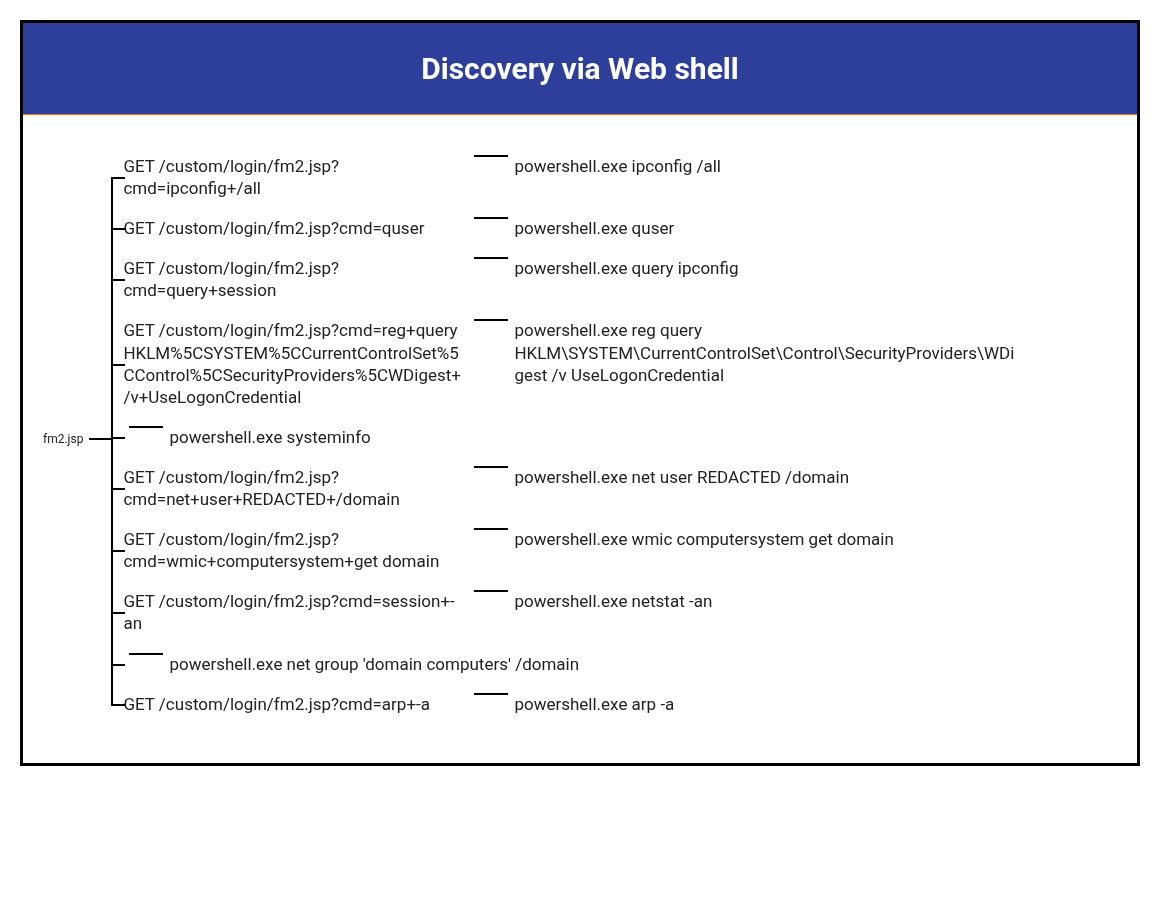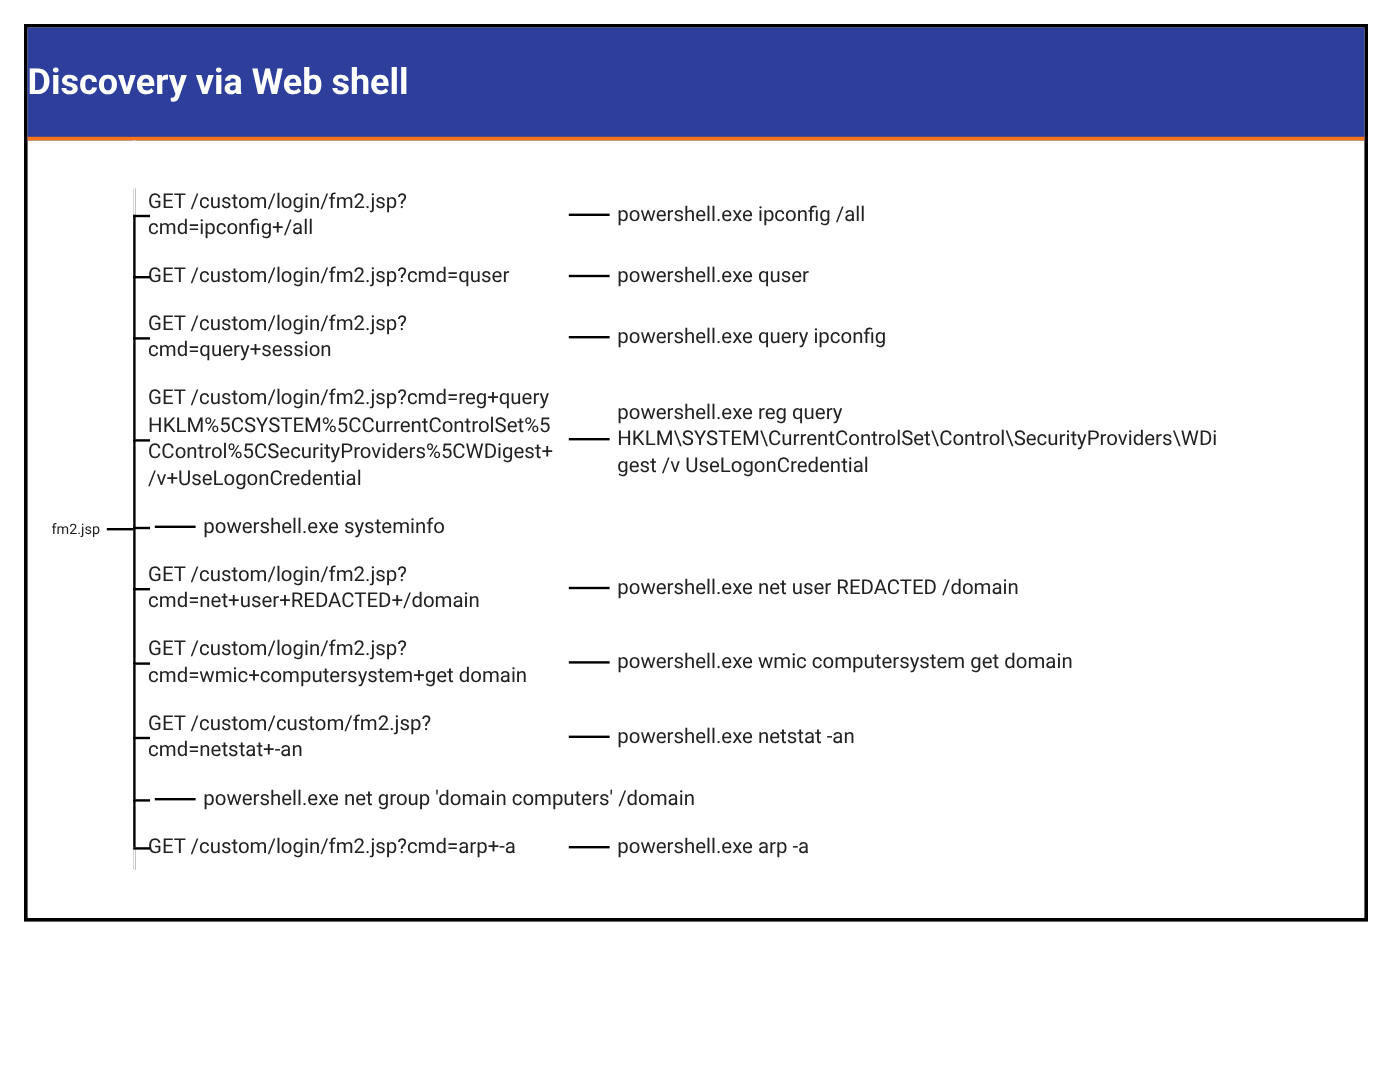--- a/index.html
+++ b/index.html
@@ -11,25 +11,25 @@
     color: #222;
   }
   .container {
     width: 1120px;
     border: 3px solid #000;
     background: #fff;
   }
   .header {
     background: #2e3e9b;
     color: #fff;
-    text-align: left;
+    text-align: center;
     font-weight: 700;
     font-size: 30px;
     padding: 28px 0;
-    border-bottom: 3px solid #f97316;
+    border-bottom: 1px solid #f97316;
   }
   .body {
     position: relative;
     padding: 30px 20px 30px 20px;
   }
   .diagram {
     display: flex;
     align-items: center;
   }
   .root-label {
@@ -51,21 +51,20 @@
     content: "";
     position: absolute;
     left: 0;
     top: 10px;
     bottom: 10px;
     width: 2px;
     background: #000;
   }
   .row {
     display: flex;
-    align-items: center;
     margin: 10px 0 18px 0;
     font-size: 17px;
     line-height: 1.3;
     position: relative;
   }
   .row::before {
     content: "";
     position: absolute;
     left: -12px;
     top: 50%;
@@ -149,21 +148,21 @@
             <div class="col-left">GET /custom/login/fm2.jsp?cmd=net+user+REDACTED+/domain</div>
             <div class="mid-connector"></div>
             <div class="col-right">powershell.exe net user REDACTED /domain</div>
           </div>
           <div class="row">
             <div class="col-left">GET /custom/login/fm2.jsp?cmd=wmic+computersystem+get domain</div>
             <div class="mid-connector"></div>
             <div class="col-right">powershell.exe wmic computersystem get domain</div>
           </div>
           <div class="row">
-            <div class="col-left">GET /custom/custom/fm2.jsp?cmd=netstat+-an</div>
+            <div class="col-left">GET /custom/login/fm2.jsp?cmd=session+-an</div>
             <div class="mid-connector"></div>
             <div class="col-right">powershell.exe netstat -an</div>
           </div>
           <div class="row">
             <div class="mid-connector"></div>
             <div class="col-right">powershell.exe net group 'domain computers' /domain</div>
           </div>
           <div class="row last">
             <div class="col-left">GET /custom/login/fm2.jsp?cmd=arp+-a</div>
             <div class="mid-connector"></div>

